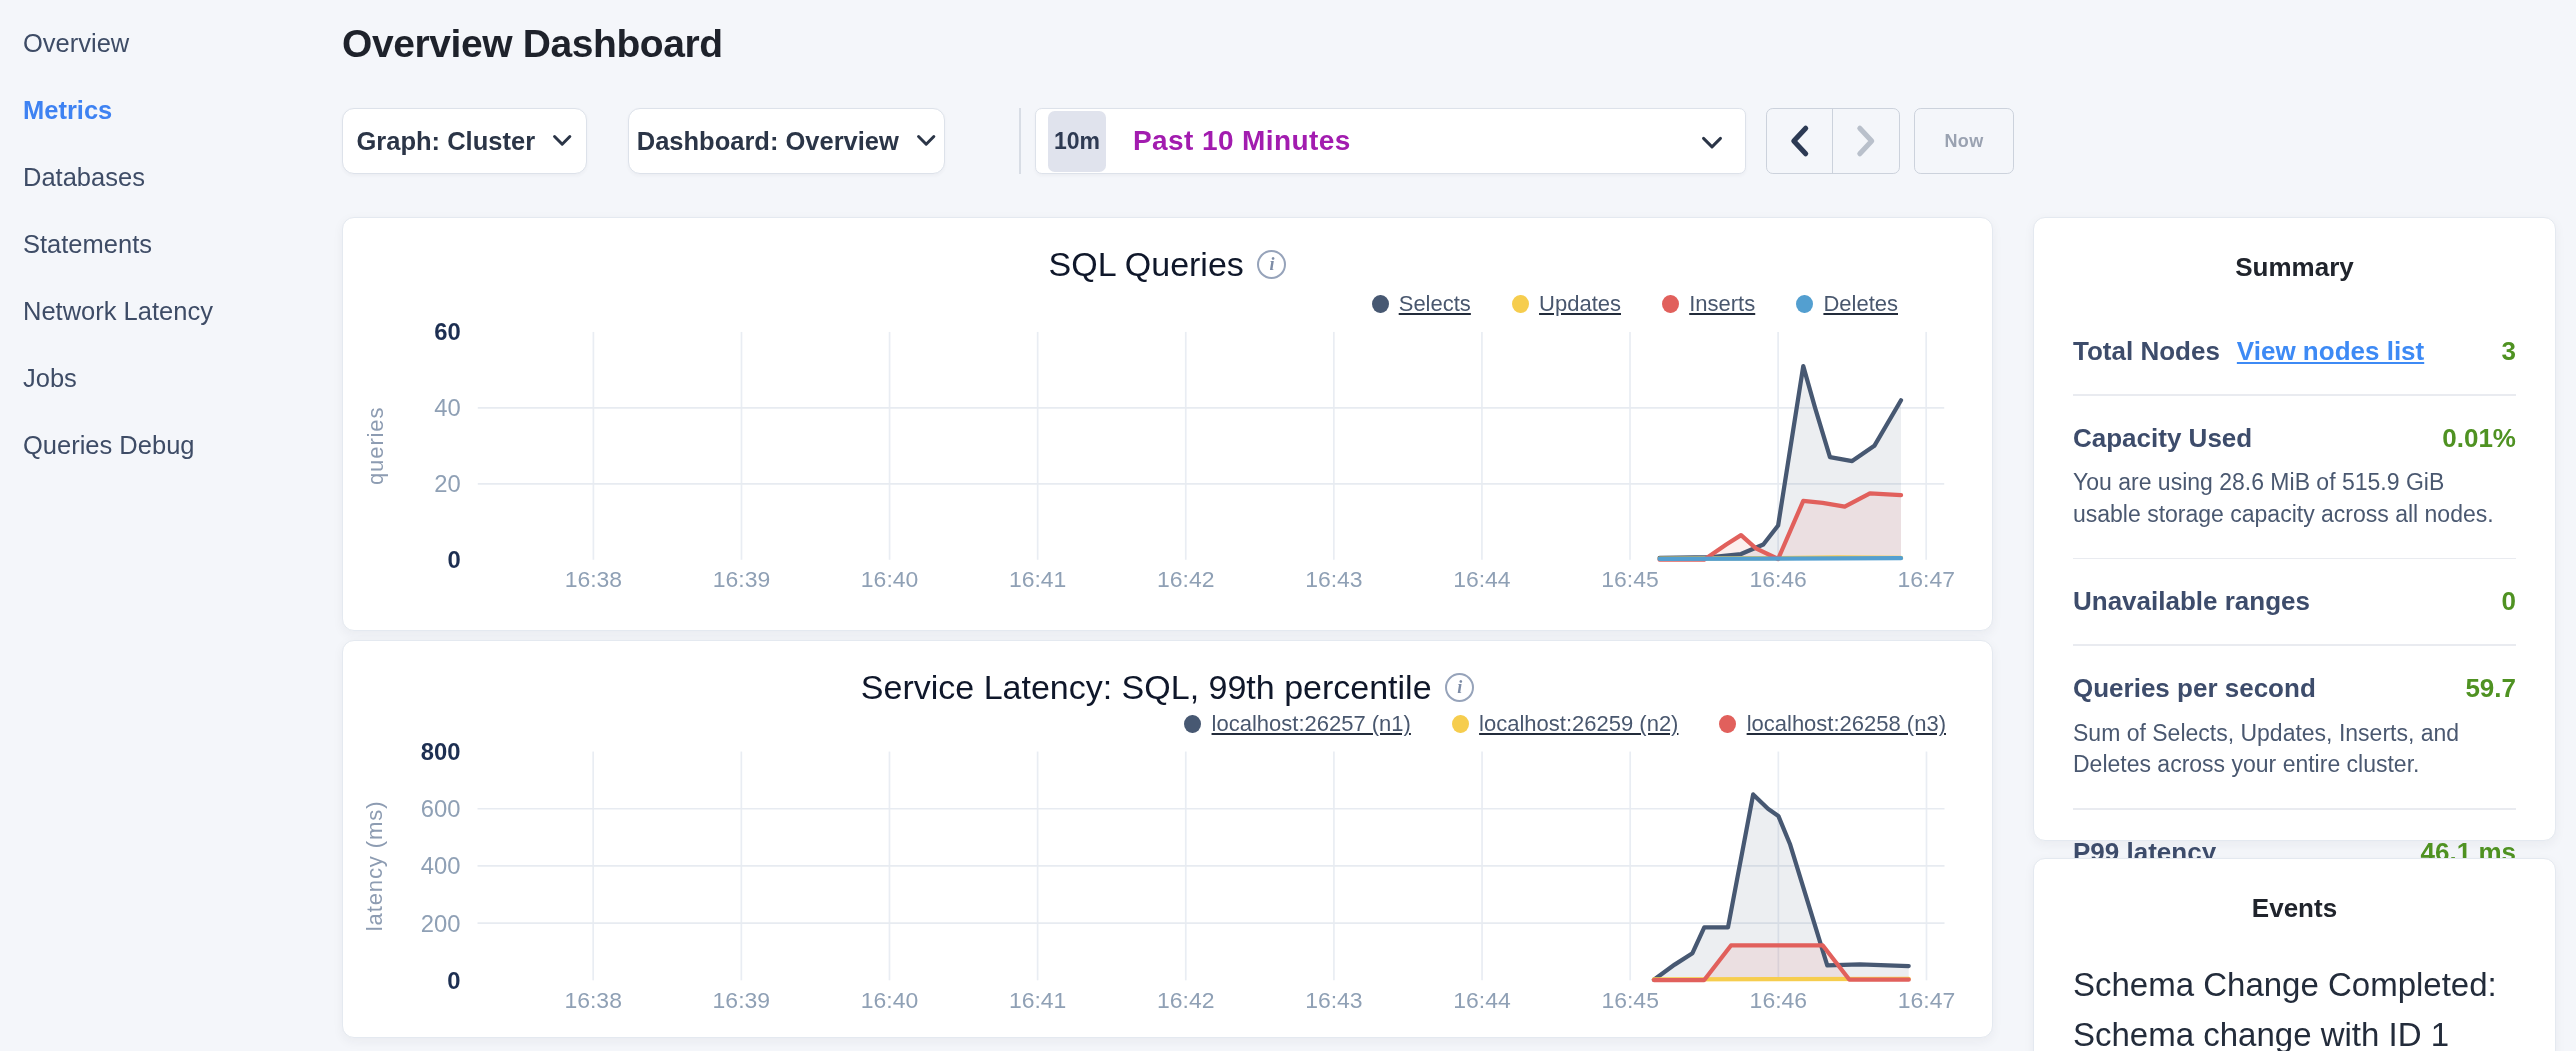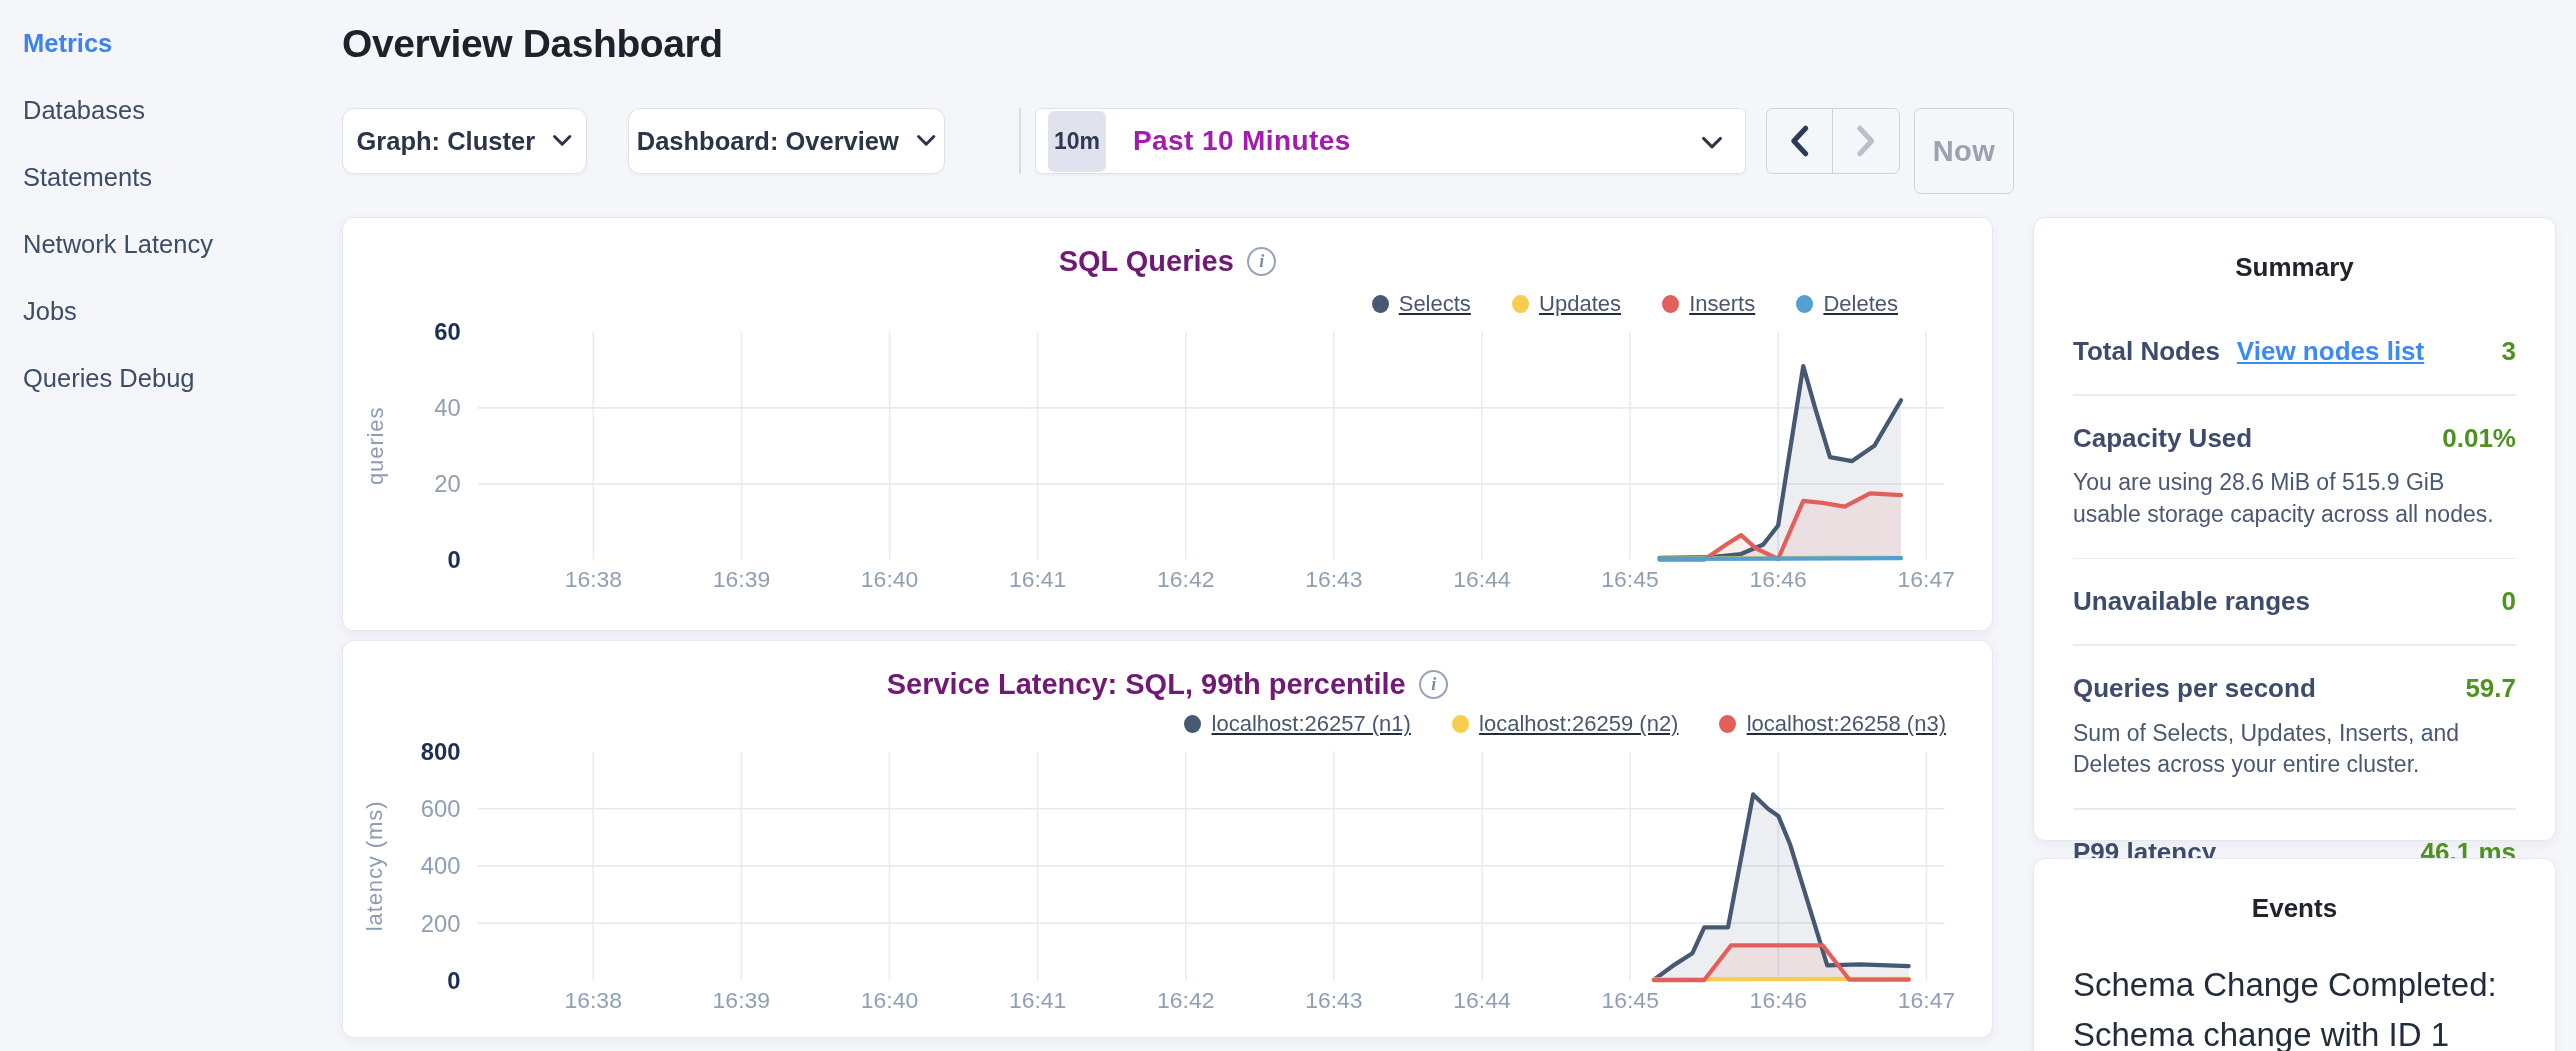--- a/index.html
+++ b/index.html
@@ -31,32 +31,32 @@
     border:1.7px solid #dde2ea; border-radius:6.8px; display:flex; align-items:center; cursor:pointer;
     box-shadow:0 1.7px 3.4px rgba(40,50,70,0.04); }
   .time-badge { margin-left:12px; width:58px; height:61px; background:#e0e3ed; border-radius:6.8px;
     display:flex; align-items:center; justify-content:center; font-size:23px; font-weight:700; color:#2e3a52; }
   .time-label { margin-left:27px; font-size:28px; font-weight:700; color:#a21caf; letter-spacing:0.4px; }
   .time-chev { position:absolute; right:22px; top:25.5px; }
   .nav-group { position:absolute; left:1766px; top:108px; width:134px; height:66px;
     border:1.7px solid #ccd2dc; border-radius:6.8px; display:flex; }
   .nav-btn { width:50%; display:flex; align-items:center; justify-content:center; cursor:pointer; }
   .nav-btn:first-child { border-right:1.7px solid #ccd2dc; }
-  .now-btn { position:absolute; left:1914px; top:108px; width:100px; height:86px;
+  .now-btn { position:absolute; left:1914px; top:108px; width:100px; height:66px;
     border:1.7px solid #ccd2dc; border-radius:6.8px; display:flex; align-items:center; justify-content:center;
-    font-size:29px; font-weight:700; color:#9aa2b1; letter-spacing:0.4px; }
+    font-size:18px; font-weight:700; color:#9aa2b1; letter-spacing:0.4px; }
   
   .panel { position:absolute; background:#fff; border:1.7px solid #e4e9f0; border-radius:12px;
     box-shadow:0 3.4px 10.2px rgba(30,40,60,0.05); }
   #chart-panel-1 { left:342px; top:217px; width:1651px; height:414px; }
   #chart-panel-2 { left:342px; top:640px; width:1651px; height:398px; }
   #summary-panel { left:2033px; top:217px; width:523px; height:624px; }
   #events-panel  { left:2033px; top:858px; width:523px; height:238px; }
   .chart-title-row { position:absolute; top:27px; left:0; right:0; display:flex; align-items:center; justify-content:center; gap:13.6px; }
-  .chart-title { font-size:29px; font-weight:700; color:#701a75; }
+  .chart-title { font-size:34px; font-weight:400; color:#0f172a; }
   .info-icon { width:29px; height:29px; border:2.6px solid #96a3ba; border-radius:50%;
     display:flex; align-items:center; justify-content:center;
     font:italic 700 18px "Liberation Serif", serif; color:#7d8ca6; cursor:pointer; }
   .legend { position:absolute; display:flex; gap:41px; align-items:flex-start;text-decoration:underline; }
   #legend-1 { top:73px; right:94px; }
   #legend-2 { top:70px; right:46px; }
   .legend-item { display:flex; align-items:center; gap:10.2px; font-size:22px; color:#49576e; }
   .legend-dot { width:17px; height:18.7px; border-radius:50%; }
   .chart-svg { position:absolute; left:0; top:0; pointer-events:none; }
   
@@ -69,20 +69,21 @@
   .sum-desc { font-size:23px; color:#4a5870; line-height:1.38; margin-top:13.6px; }
   .sum-divider { height:1.7px; background:#e9ebf0; margin:27px 0; }
   
   .event-text { padding:0 39px; margin-top:36px; font-size:33px; color:#232c3b; line-height:1.5; }
   .event-time { padding:0 39px; margin-top:6.8px; font-size:23px; color:#54657e; }
 </style>
 </head>
 <body>
 
 <nav class="sidebar" id="sidebar">
+    <div class="side-item">Overview</div>
     <div class="side-item active">Metrics</div>
     <div class="side-item">Databases</div>
     <div class="side-item">Statements</div>
     <div class="side-item">Network Latency</div>
     <div class="side-item">Jobs</div>
     <div class="side-item">Queries Debug</div>
   </nav>
 
 <h1 class="page-title">Overview Dashboard</h1>
 

